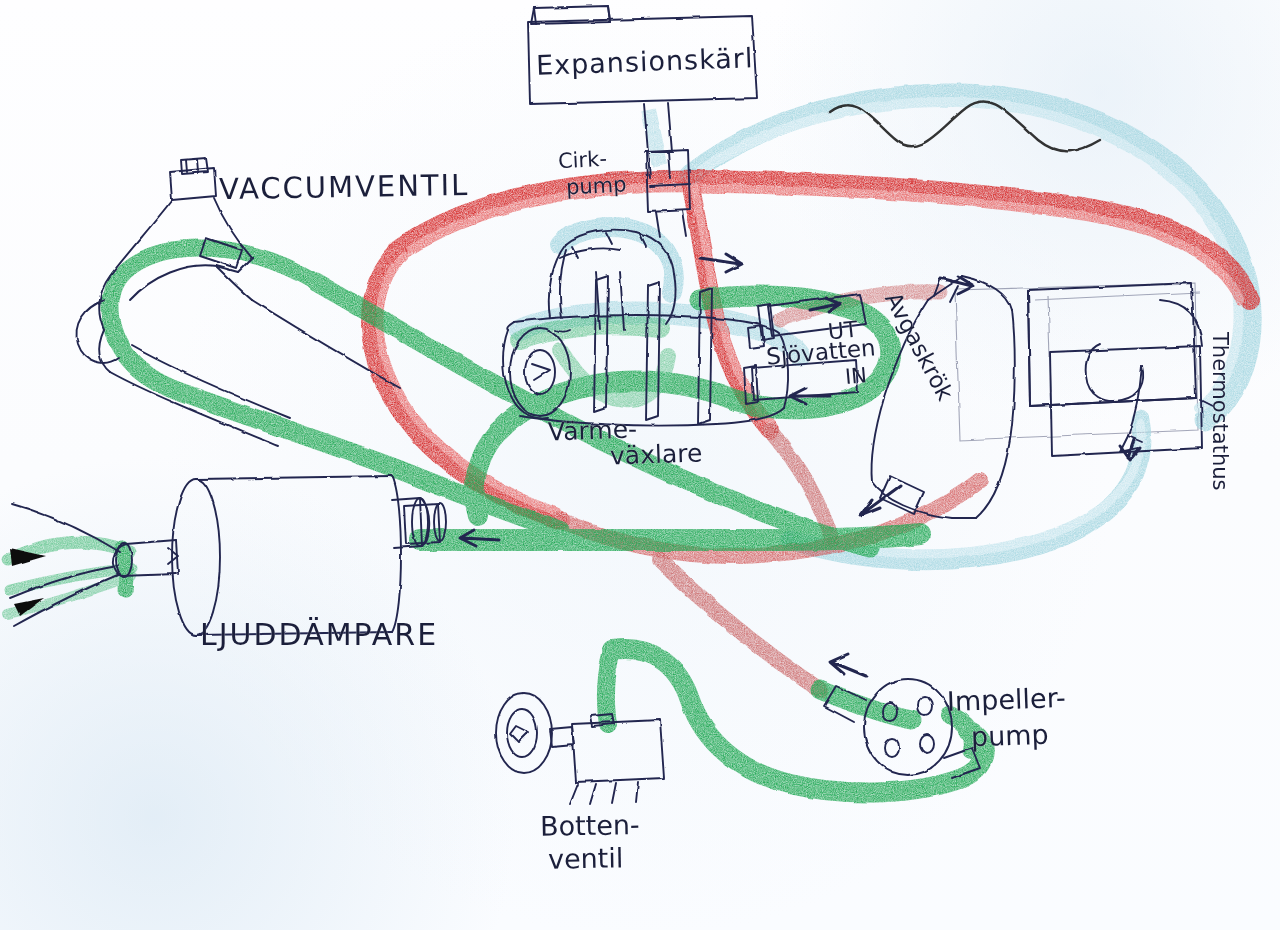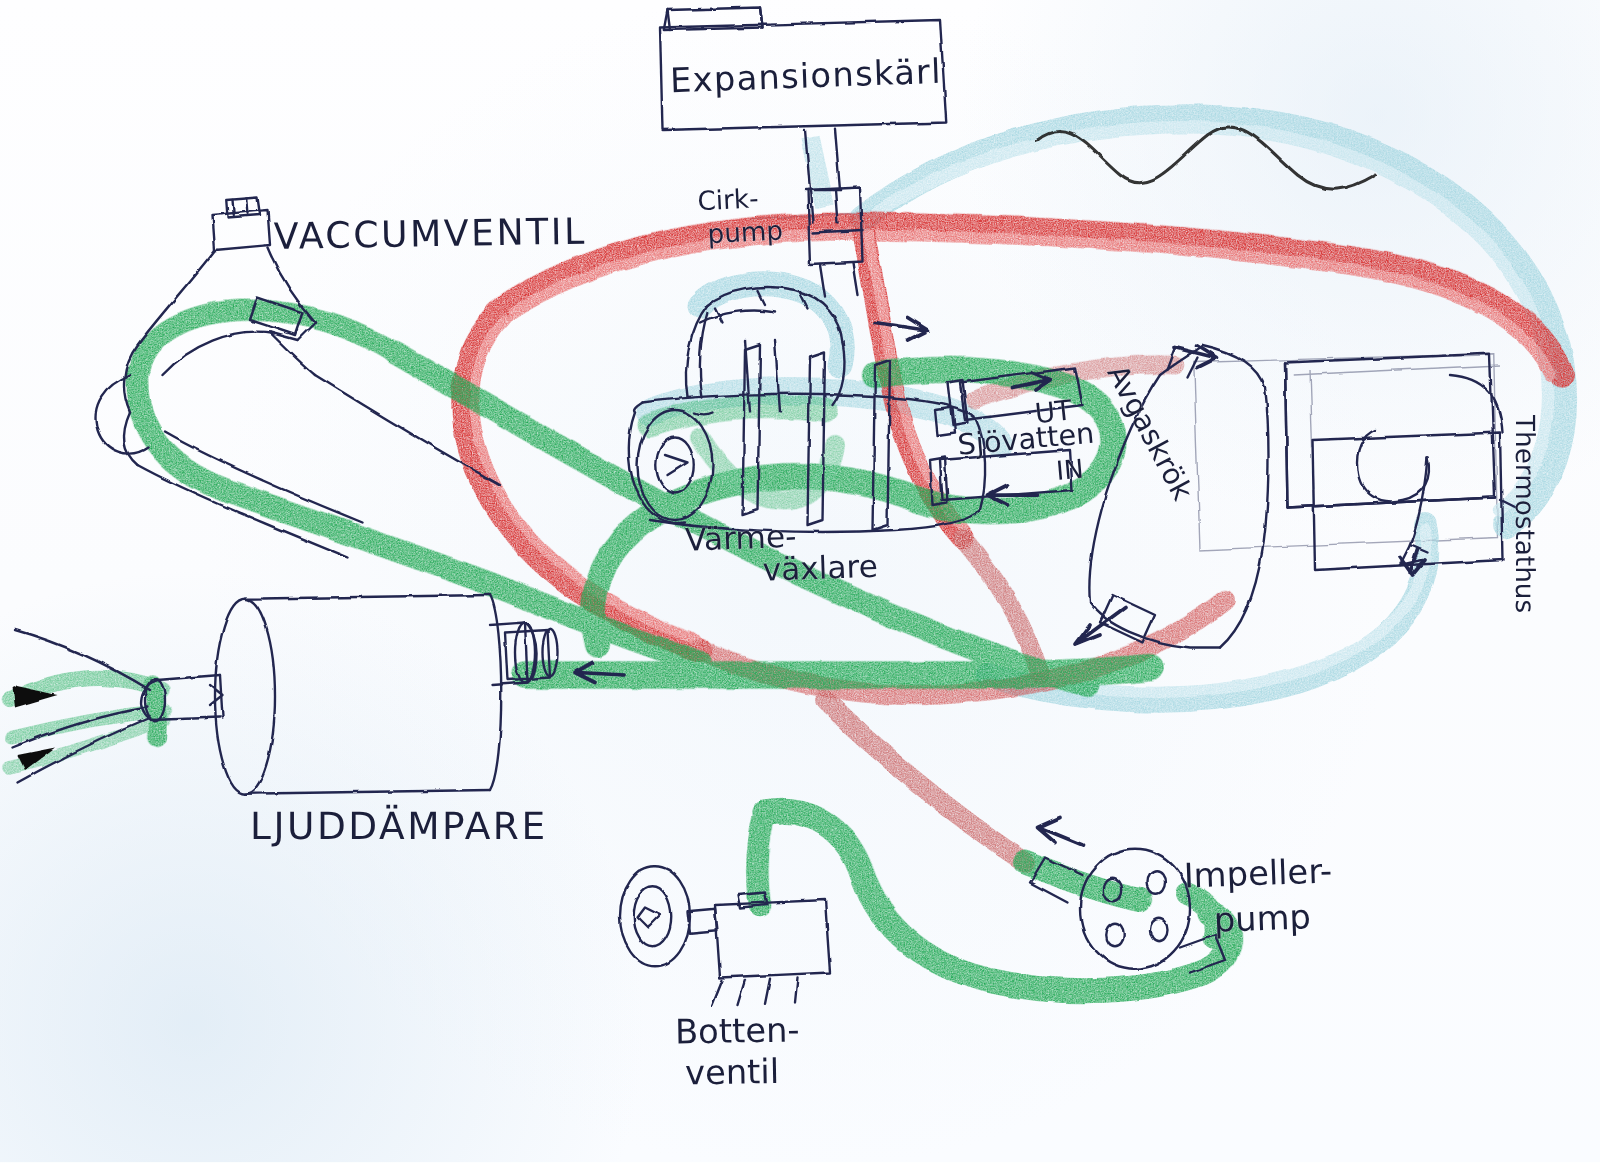--- a/index.html
+++ b/index.html
@@ -268,20 +268,20 @@
   <div class="lbl hand" style="left:766px;top:339px;font-size:23px;transform:rotate(-5deg);">Sjövatten</div>
   <div class="lbl hand" style="left:845px;top:364px;font-size:21px;transform:rotate(-5deg);">IN</div>
 
   <div class="lbl hand" style="left:903px;top:288px;font-size:23px;transform:rotate(62deg);transform-origin:left top;">Avgaskrök</div>
 
   <div class="lbl hand" style="left:1232px;top:332px;font-size:21px;transform:rotate(90deg);transform-origin:left top;">Thermostathus</div>
 
   <div class="lbl hand" style="left:548px;top:416px;font-size:25px;transform:rotate(-2deg);">Värme-</div>
   <div class="lbl hand" style="left:610px;top:440px;font-size:25px;transform:rotate(-2deg);">växlare</div>
 
-  <div class="lbl hand" style="left:200px;top:644px;font-size:30px;letter-spacing:2px;">LJUDDÄMPARE</div>
+  <div class="lbl hand" style="left:200px;top:617px;font-size:30px;letter-spacing:2px;">LJUDDÄMPARE</div>
 
   <div class="lbl hand" style="left:947px;top:684px;font-size:27px;transform:rotate(-2deg);">Impeller-</div>
   <div class="lbl hand" style="left:971px;top:720px;font-size:27px;transform:rotate(-2deg);">pump</div>
 
   <div class="lbl hand" style="left:540px;top:810px;font-size:27px;transform:rotate(-1deg);">Botten-</div>
   <div class="lbl hand" style="left:548px;top:843px;font-size:27px;transform:rotate(-1deg);">ventil</div>
 </div>
 
 </body></html>

